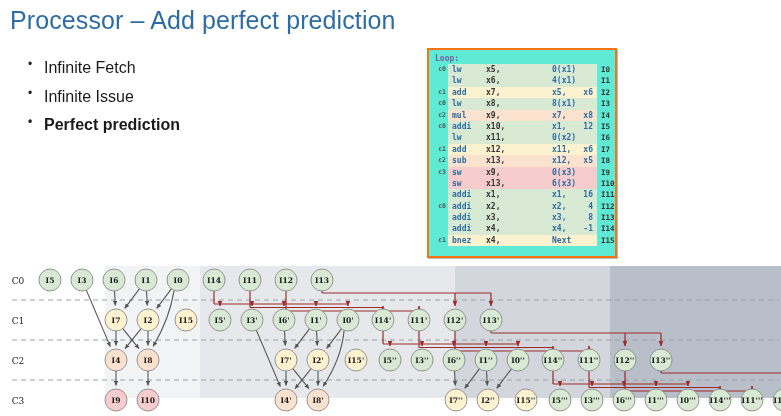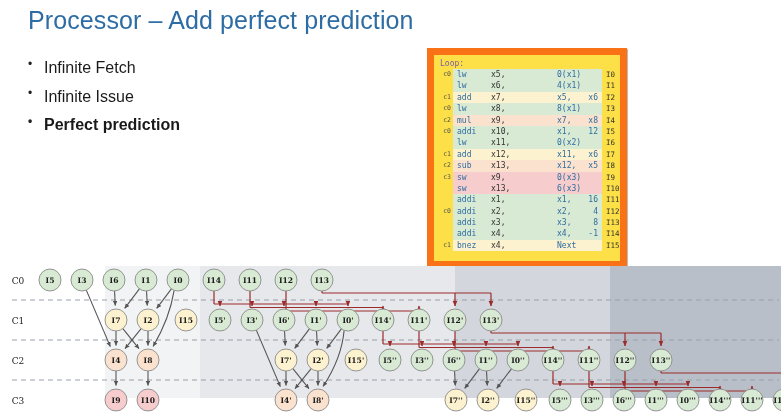--- a/index.html
+++ b/index.html
@@ -5,21 +5,21 @@
   html,body{margin:0;padding:0;}
   body{
     width:781px;height:416px;overflow:hidden;background:#ffffff;
     font-family:"Liberation Sans",sans-serif;
     -webkit-font-smoothing:antialiased;
   }
   #slide{position:relative;width:781px;height:416px;}
 
   
   #title{
-    position:absolute;left:28px;top:6px;
+    position:absolute;left:10px;top:6px;
     font-size:25px;color:#2E6DA4;font-weight:400;
     letter-spacing:.1px;white-space:nowrap;
   }
 
   
   .bullets{position:absolute;left:18px;top:58px;width:420px;}
   .bullet{
     position:relative;padding-left:26px;margin-bottom:9px;
     font-size:16px;color:#1a1a1a;line-height:1.22;
   }
@@ -29,24 +29,25 @@
   }
   .bullet.bold{font-weight:bold;}
   .bullet.blue{color:#5B9BD5;}
   .bullets2{position:absolute;left:18px;top:172px;width:430px;}
   .bullets2 .bullet{margin-bottom:10px;}
   .num{color:#5B9BD5;}
 
   
   #codebox{
     position:absolute;left:427px;top:48px;width:186px;height:206px;
-    background:#fde047;border:7px solid #f97316;
+    background:#5eead4;border:2px solid #f97316;
     box-shadow:1px 1px 0 #bbb;
     font-family:"DejaVu Sans Mono","Liberation Mono",monospace;
     font-size:8px;
+    font-weight:bold;
   }
   #codeinner{position:relative;padding:3px 2px 2px 3px;}
   .looplbl{color:#7b5ea7;font-size:8px;padding-left:3px;line-height:11px;}
   .crow{position:relative;height:11.4px;line-height:11.4px;white-space:nowrap;}
   .cyc{
     display:inline-block;width:14px;text-align:right;
     color:#555;font-size:6.5px;padding-right:2px;vertical-align:top;
   }
   .cbody{
     display:inline-block;width:133px;height:11.4px;vertical-align:top;

